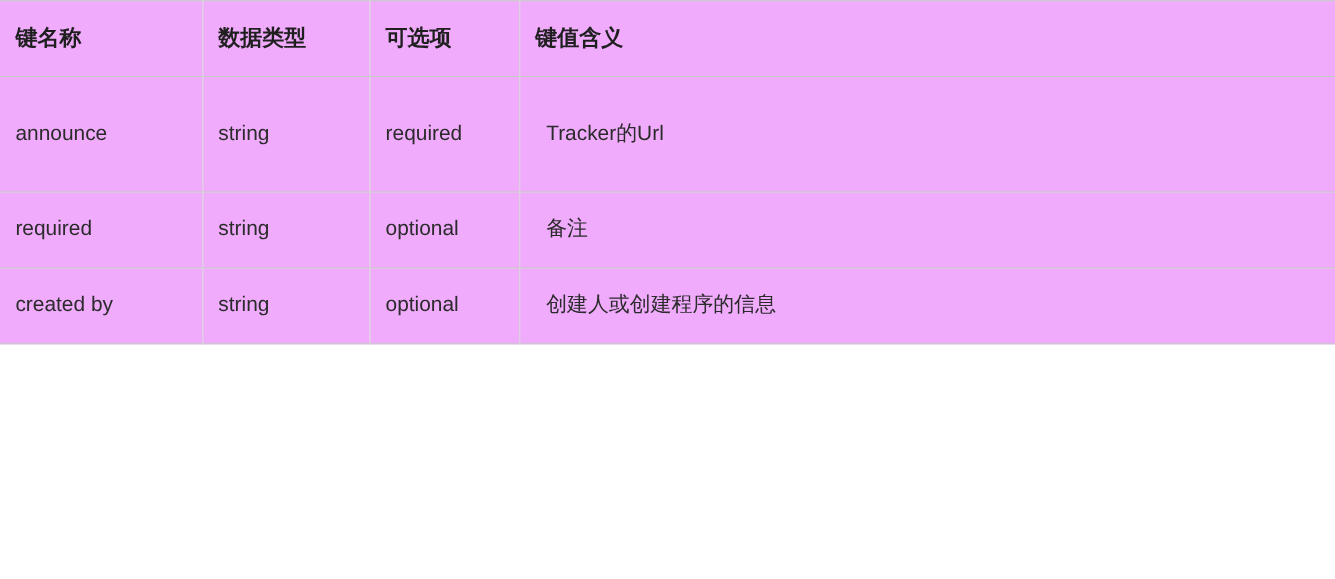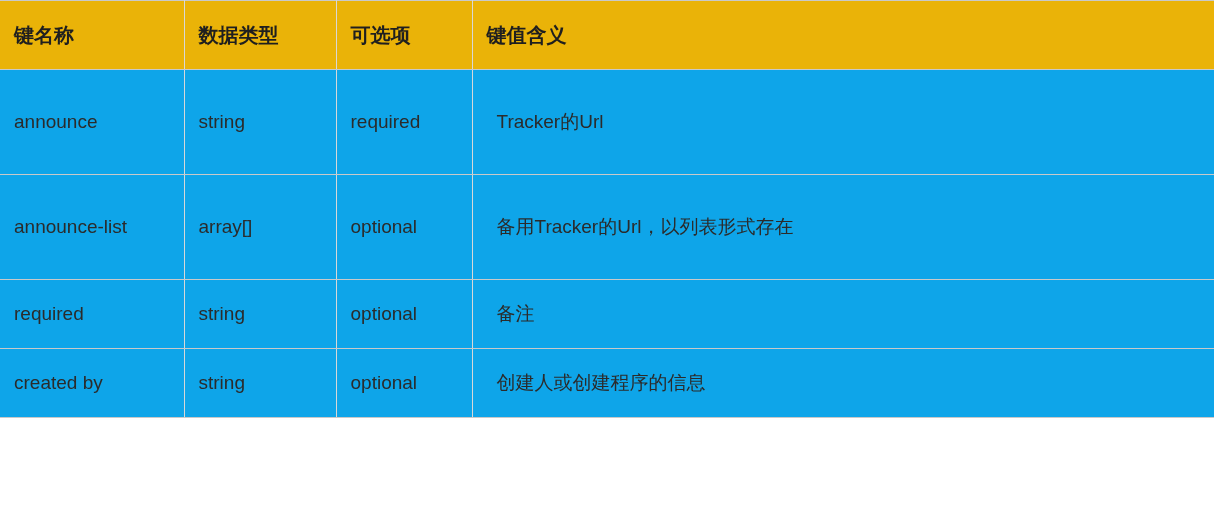--- a/index.html
+++ b/index.html
@@ -40,29 +40,29 @@
   }
 
   .spec-table th:last-child,
   .spec-table td:last-child {
     border-right: none;
     margin-top: 48px;
   }
 
   .spec-table thead th {
     height: 68px;
-    background: #eab308;
+    background: #f0abfc;
     font-weight: bold;
     font-size: 20px;
     line-height: 1.35;
     color: #1f1f1f;
   }
 
   .spec-table tbody td {
-    background: #0ea5e9;
+    background: #f0abfc;
     font-weight: normal;
     font-size: 19px;
     line-height: 1.55;
     color: #2b2b2b;
   }
 
   tr.r-tall td   { height: 104px; }
   tr.r-taller td { height: 110px; }
   tr.r-short td  { height: 68px; }
 
@@ -90,26 +90,20 @@
 
   <tbody>
     <tr class="r-tall">
       <td class="cell-key">announce</td>
       <td class="cell-type">string</td>
       <td class="cell-opt">required</td>
       <td class="cell-desc">Tracker的Url</td>
     </tr>
 
 
-    <tr class="r-tall">
-      <td class="cell-key">announce-list</td>
-      <td class="cell-type">array[]</td>
-      <td class="cell-opt">optional</td>
-      <td class="cell-desc">备用Tracker的Url，以列表形式存在</td>
-    </tr>
 
     <tr class="r-short">
       <td class="cell-key">required</td>
       <td class="cell-type">string</td>
       <td class="cell-opt">optional</td>
       <td class="cell-desc">备注</td>
     </tr>
 
     <tr class="r-short">
       <td class="cell-key">created by</td>

